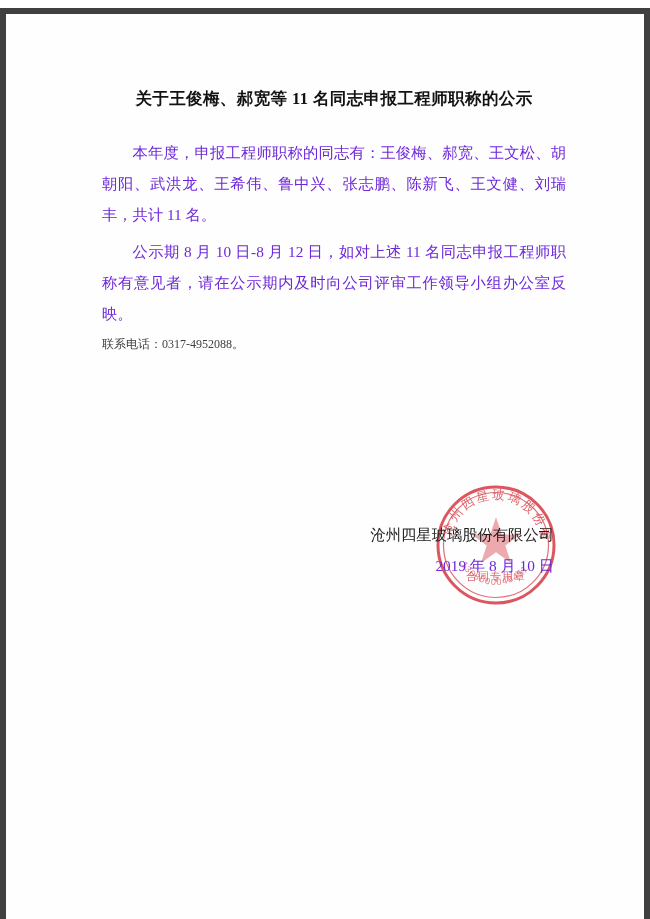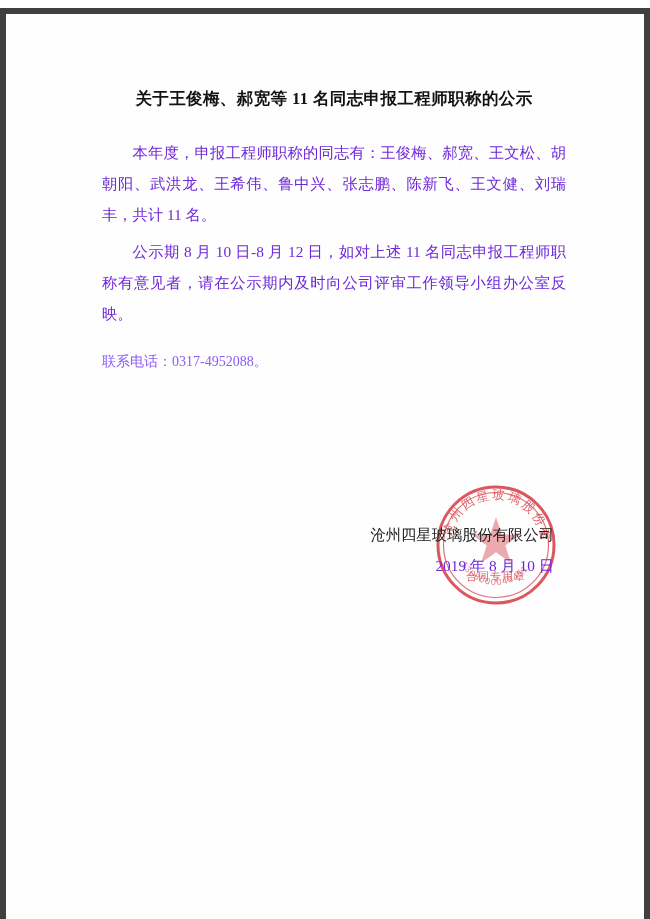--- a/index.html
+++ b/index.html
@@ -49,29 +49,29 @@
     line-height: 2.02;
     text-align: justify;
     text-justify: inter-ideograph;
     margin: 0 0 6px 0;
     color: #6d28d9;
   }
   .para.indent {
     text-indent: 2em;
   }
   .para.tight {
-    margin-bottom: 18px;
+    margin-bottom: 2px;
     font-family: Liberation Serif, serif;
   }
 
   .phone-line {
-    font-size: 14px;
+    font-size: 12px;
     line-height: 2.02;
     margin: 0;
-    color: #8b5cf6;
+    color: #404040;
   }
 
   
   .signature {
     position: absolute;
     right: 90px;
     top: 506px;
     width: 260px;
     text-align: right;
     z-index: 3;

